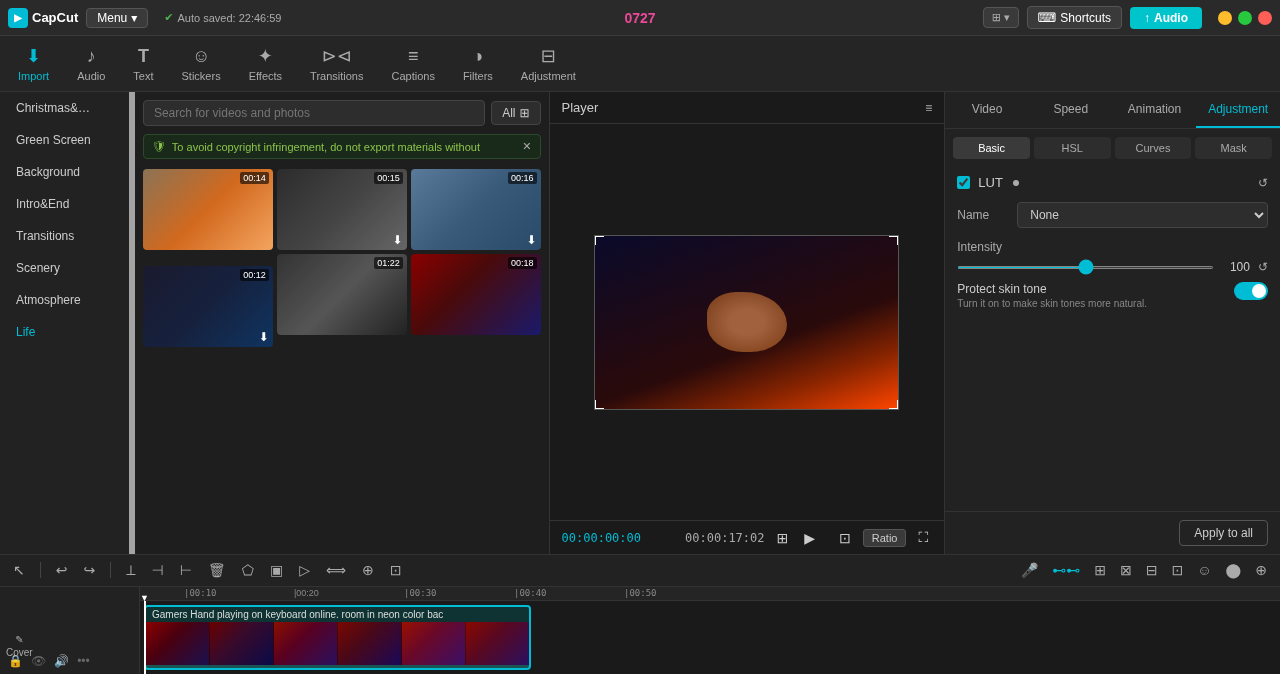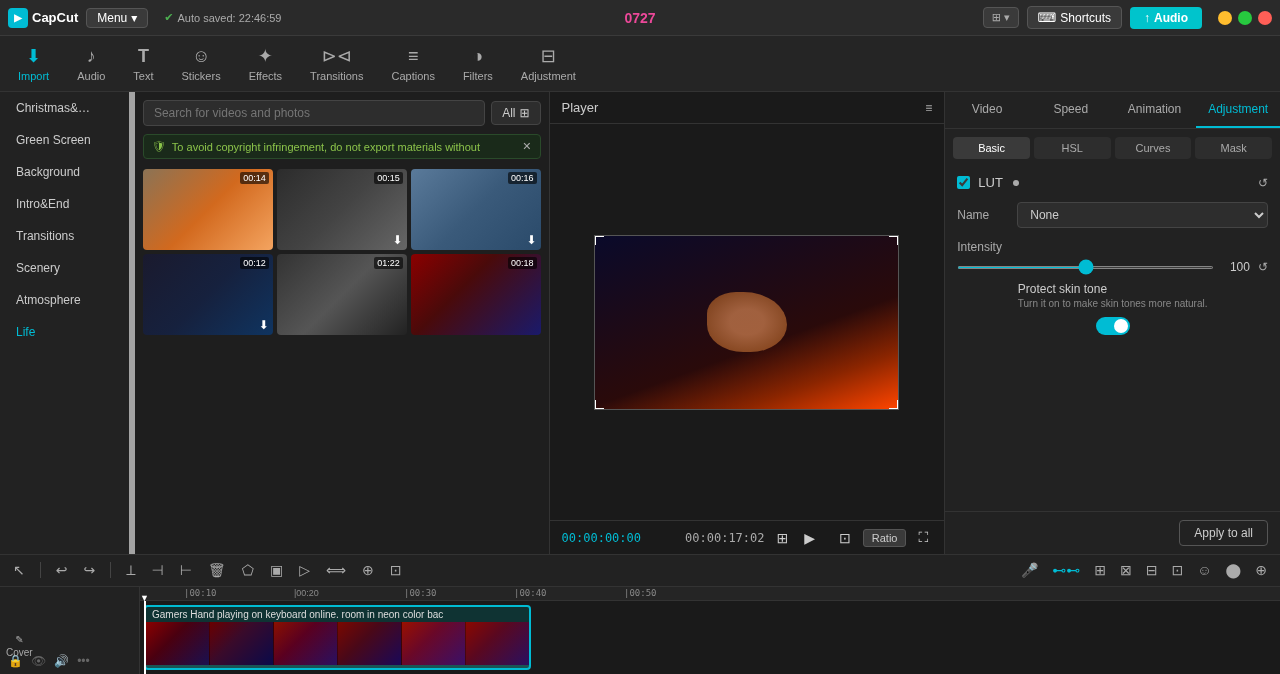--- a/index.html
+++ b/index.html
@@ -84,21 +84,21 @@
     .lut-reset { margin-left: auto; color: #aaa; cursor: pointer; }
     .field-row { display: flex; align-items: center; margin-bottom: 12px; }
     .field-label { color: #aaa; font-size: 12px; width: 60px; }
     .field-select { flex: 1; background: #2d2d2d; border: 1px solid #444; color: #ccc; padding: 4px 8px; border-radius: 4px; font-size: 12px; outline: none; cursor: pointer; }
     .intensity-row { }
     .intensity-label { color: #aaa; font-size: 12px; margin-bottom: 6px; }
     .slider-row { display: flex; align-items: center; gap: 8px; }
     .slider { flex: 1; accent-color: #00bcd4; height: 3px; cursor: pointer; }
     .slider-val { color: #ccc; font-size: 12px; width: 28px; text-align: right; }
     .slider-reset { color: #aaa; cursor: pointer; font-size: 12px; }
-    .skin-tone-row { display: flex; align-items: center; gap: 8px; padding: 8px 0; flex-direction: column; }
+    .skin-tone-row { display: flex; gap: 8px; padding: 8px 0; }
     .skin-tone-info { flex: 1; }
     .skin-tone-title { color: #ccc; font-size: 12px; }
     .skin-tone-desc { color: #888; font-size: 10px; margin-top: 2px; }
     .toggle { width: 34px; height: 18px; background: #00bcd4; border-radius: 9px; position: relative; cursor: pointer; }
     .toggle-knob { width: 14px; height: 14px; background: #fff; border-radius: 50%; position: absolute; top: 2px; right: 2px; }
     .apply-all-btn { display: flex; justify-content: flex-end; padding: 8px 12px; border-top: 1px solid #333; }
     .apply-btn { background: none; border: 1px solid #555; color: #ccc; padding: 5px 14px; border-radius: 4px; cursor: pointer; font-size: 12px; }
 
     
     .timeline { height: 120px; background: #1a1a1a; border-top: 1px solid #333; display: flex; flex-direction: column; }
@@ -106,21 +106,21 @@
     .tl-btn { background: none; border: none; color: #aaa; cursor: pointer; padding: 3px 5px; border-radius: 3px; font-size: 14px; }
     .tl-sep { width: 1px; height: 16px; background: #444; margin: 0 4px; }
     .tl-right { margin-left: auto; display: flex; gap: 4px; align-items: center; }
     .track-controls { display: flex; gap: 4px; align-items: center; }
     .track-ctrl-btn { color: #666; cursor: pointer; font-size: 12px; background: none; border: none; padding: 2px; }
 
     
     .thumb-1 { background: linear-gradient(135deg, #8B7355 0%, #D2691E 50%, #F4A460 100%); }
     .thumb-2 { background: linear-gradient(135deg, #2c2c2c 0%, #444 50%, #666 100%); }
     .thumb-3 { background: linear-gradient(135deg, #5a7a9a 0%, #3a5a7a 50%, #2a4a6a 100%); }
-    .thumb-4 { background: linear-gradient(135deg, #1a1a2e 0%, #16213e 50%, #0f3460 100%); }
+    .thumb-4 { background: linear-gradient(135deg, #1a1a2e 0%, #16213e 50%, #0f3460 100%); margin-top: 12px; }
     .thumb-5 { background: linear-gradient(135deg, #333 0%, #555 50%, #222 100%); }
     .thumb-6 { background: linear-gradient(135deg, #8B0000 0%, #4a0a0a 40%, #1a1a6b 100%); }
 
     .video-bg { width: 100%; height: 100%; background: linear-gradient(160deg, #0a0a2a 0%, #1a0a1a 30%, #2a0a0a 60%, #8B2500 80%, #FF4500 100%); display: flex; align-items: center; justify-content: center; }
     .hand-shape { width: 80px; height: 60px; background: radial-gradient(ellipse, #c0764a 30%, #8B4513 100%); border-radius: 40% 60% 50% 50%; opacity: 0.8; }
   </style>
 </head>
 <body>
 
 <div class="topbar">

